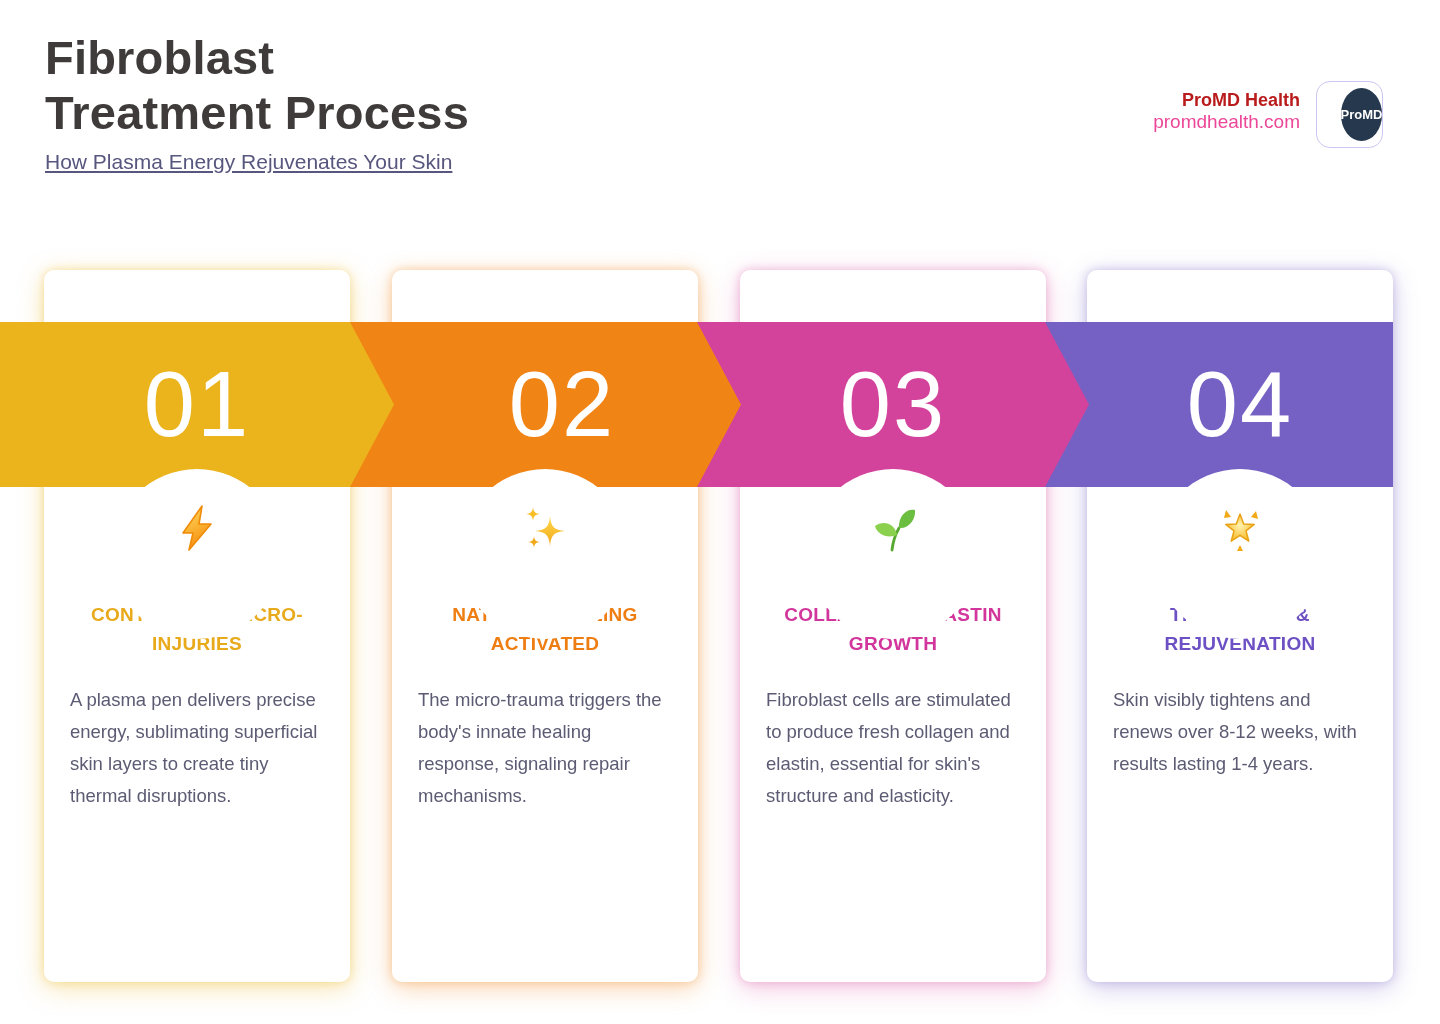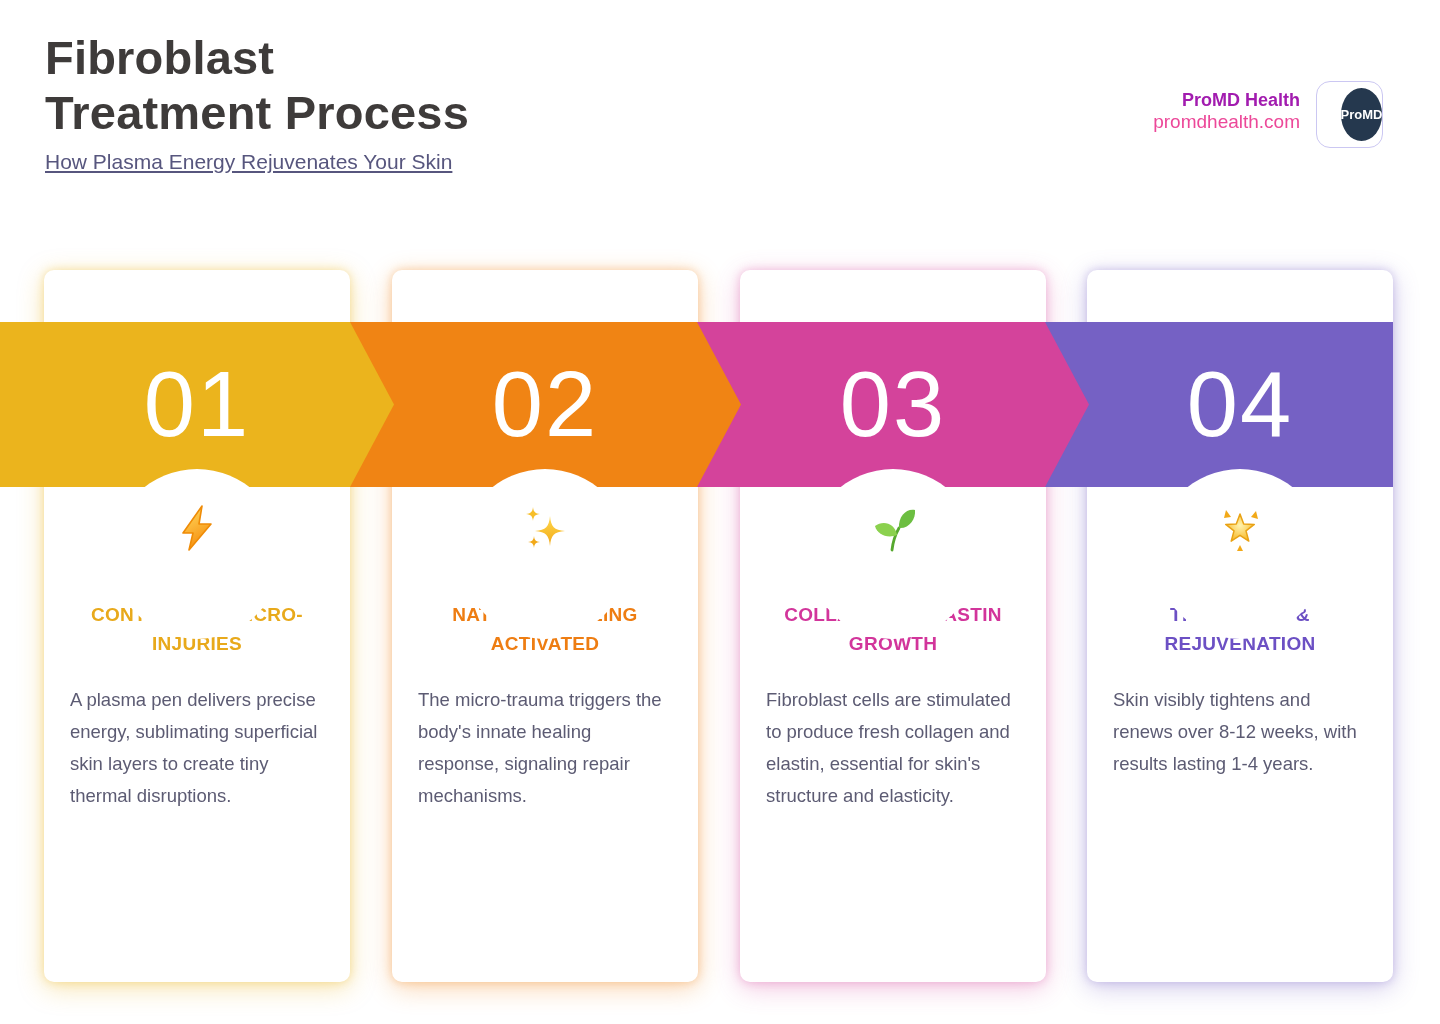--- a/index.html
+++ b/index.html
@@ -7,21 +7,21 @@
     font-family:"Liberation Sans","DejaVu Sans",sans-serif; }
   .page { position:relative; width:1440px; height:1024px; background:#fff; }
 
   
   .title { position:absolute; left:45px; top:30px; width:440px;
     font-size:47px; line-height:55px; font-weight:600; color:#3E3B3A; letter-spacing:.2px; }
   .subtitle { position:absolute; left:45px; top:150px; width:600px;
     font-size:21px; color:#57567E; font-weight:400;text-decoration:underline; }
 
   .brand { position:absolute; right:140px; top:90px; text-align:right; }
-  .brand-name { font-size:18px; font-weight:700; color:#a21caf; }
+  .brand-name { font-size:18px; font-weight:700; color:#b91c1c; }
   .brand-url { font-size:19px; color:#ec4899; }
   .logo-box { position:absolute; left:1316px; top:81px; width:67px; height:67px;
     border-radius:14px; border:1.5px solid #CBC7F2; background:#fff;
     display:flex; align-items:center; justify-content:center; }
   .logo-circle { width:53px; height:53px; border-radius:50%; background:#25384E;
     display:flex; align-items:center; justify-content:center;
     color:#fff; font-size:13px; font-weight:700;margin-left:24px; }
 
   
   .card { position:absolute; top:270px; width:306px; height:712px; background:#fff;
@@ -37,21 +37,21 @@
   .banner { position:absolute; left:0; top:322px; width:1440px; height:165px; z-index:2; }
   .seg { position:absolute; top:0; height:165px; }
   .seg-arrow { clip-path:polygon(0 0, calc(100% - 44px) 0, 100% 50%, calc(100% - 44px) 100%, 0 100%); }
   .seg-1 { left:0;      width:394px; z-index:8; }
   .seg-2 { left:349px;  width:392px; z-index:6; }
   .seg-3 { left:696px;  width:393px; z-index:4; }
   .seg-4 { left:1044px; width:349px; z-index:2; }
   .band-num { position:absolute; top:0; height:165px; line-height:165px; text-align:center;
     font-size:92px; font-weight:400; letter-spacing:2px; color:#ffffff; z-index:9; }
   .num-1 { left:44px;   width:306px; }
-  .num-2 { left:392px;  width:306px; }
+  .num-2 { left:409px;  width:306px; }
   .num-3 { left:740px;  width:306px; }
   .num-4 { left:1087px; width:306px; }
   .notch { position:absolute; top:147px; width:170px; height:170px; border-radius:50%;
     background:#ffffff; z-index:10; }
   .notch-1 { left:112px; } .notch-2 { left:460px; } .notch-3 { left:808px; } .notch-4 { left:1155px; }
 
   .icon-wrap { position:absolute; top:504px; width:48px; height:48px; z-index:3; }
   .icon-1 { left:173px; } .icon-2 { left:521px; } .icon-3 { left:869px; } .icon-4 { left:1216px; }
 </style>
 </head>

